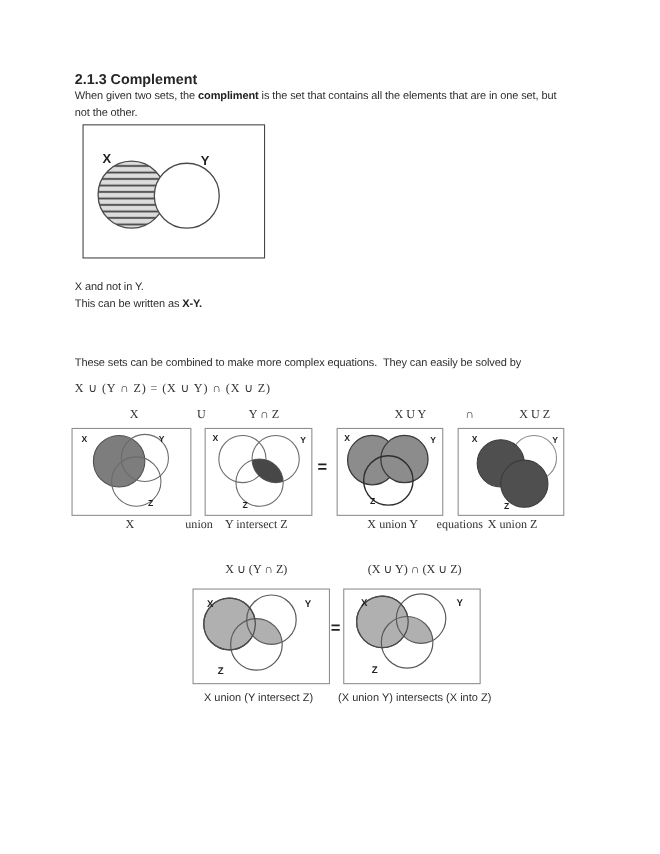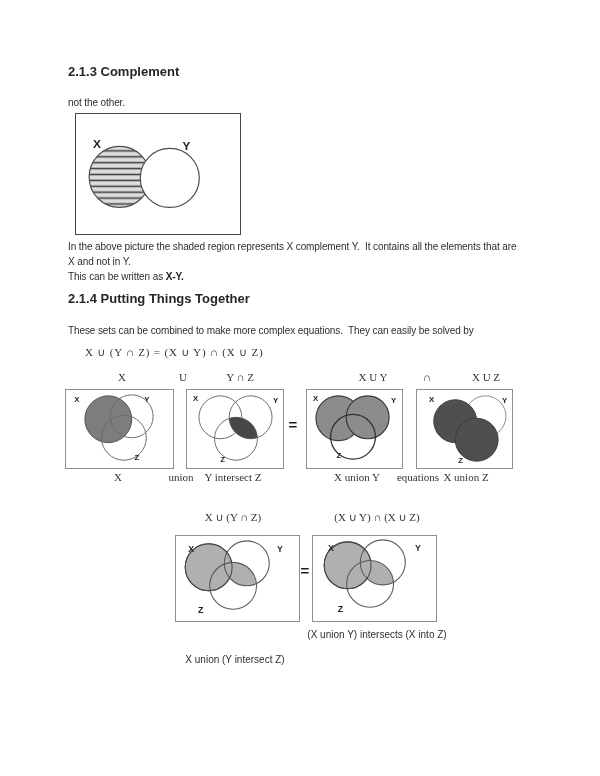--- a/index.html
+++ b/index.html
@@ -4,21 +4,21 @@
 <style>
   html,body{margin:0;padding:0;background:#ffffff;}
   .page{
     position:relative;width:600px;height:776px;background:#ffffff;overflow:hidden;
     font-family:"Liberation Sans",sans-serif;color:#2d2d2d;
   }
   .abs{position:absolute;white-space:pre;}
   .h{font-size:13px;font-weight:700;color:#262626;}
   .body-line{font-size:10px;line-height:15px;color:#2e2e2e;letter-spacing:-0.1px;}
   .body-line b{color:#222;}
-  .eq{font-family:"Liberation Serif",serif;font-size:11px;letter-spacing:0.8px;color:#333;margin-left:17px;}
+  .eq{font-family:"Liberation Serif",serif;font-size:11px;letter-spacing:0.8px;color:#333;}
   .slabel{
     position:absolute;transform:translateX(-50%);white-space:pre;
     font-family:"Liberation Serif",serif;font-size:11px;color:#333;
   }
   .sans-label{
     position:absolute;transform:translateX(-50%);white-space:pre;
     font-family:"Liberation Sans",sans-serif;font-size:10px;color:#2e2e2e;
   }
   .vennbox{position:absolute;background:#ffffff;border:1px solid #8f8f8f;box-sizing:border-box;}
   .vennbox.dark-border{border:1.5px solid #474747;}
@@ -28,42 +28,41 @@
     font-size:15px;font-weight:700;color:#1d1d1d;font-family:"Liberation Sans",sans-serif;
   }
 </style>
 </head>
 <body>
 
 <div class="page">
 
   <div class="abs h" style="left:68px;top:64px">2.1.3 Complement</div>
 
+  <div class="abs body-line" style="left:68px;top:80px"><span>When given two sets, the </span><b>compliment</b><span> is the set that contains all the elements that are in one set, but</span></div>
   <div class="abs body-line" style="left:68px;top:95px">not the other.</div>
 
   <div class="vennbox dark-border" style="left:75px;top:113px;width:166px;height:122px">
       <svg viewBox="0 0 166 122" width="100%" height="100%">
         <defs>
           <pattern id="hatch0" width="6" height="6" patternUnits="userSpaceOnUse">
             <rect width="6" height="6" fill="#dddddd"></rect>
             <line x1="0" y1="1.5" x2="6" y2="1.5" stroke="#3f3f3f" stroke-width="1.6"></line>
           </pattern>
         </defs>
         <circle cx="44" cy="64" r="31" fill="url(#hatch0)" stroke="#4a4a4a" stroke-width="1.2"></circle>
         <circle cx="95" cy="65" r="30" fill="#ffffff" stroke="#4a4a4a" stroke-width="1.2"></circle>
         <text x="17" y="35" font-size="12" font-weight="bold" font-family="&quot;Liberation Sans&quot;, sans-serif" fill="#1f1f1f">X</text>
         <text x="108" y="37" font-size="12" font-weight="bold" font-family="&quot;Liberation Sans&quot;, sans-serif" fill="#1f1f1f">Y</text>
       </svg>
     </div>
 
-  <div class="abs body-line" style="left:68px;top:239px">In the above picture the shaded region represents X complement Y.  It contains all the elements that are</div>
   <div class="abs body-line" style="left:68px;top:254px">X and not in Y.</div>
   <div class="abs body-line" style="left:68px;top:269px"><span>This can be written as </span><b>X-Y.</b></div>
 
-  <div class="abs h" style="left:68px;top:291px">2.1.4 Putting Things Together</div>
   <div class="abs body-line" style="left:68px;top:323px">These sets can be combined to make more complex equations.  They can easily be solved by</div>
 
   <div class="abs eq" style="left:68px;top:346px">X ∪ (Y ∩ Z) = (X ∪ Y) ∩ (X ∪ Z)</div>
 
   <span class="slabel" style="left:122px;top:371px">X</span>
   <span class="slabel" style="left:183px;top:371px">U</span>
   <span class="slabel" style="left:240px;top:371px">Y ∩ Z</span>
   <span class="slabel" style="left:373px;top:371px">X U Y</span>
   <span class="slabel" style="left:427px;top:371px">∩</span>
   <span class="slabel" style="left:486px;top:371px">X U Z</span>
@@ -158,16 +157,16 @@
         <circle cx="58" cy="49" r="24" fill="#b0b0b0" clip-path="url(#clip3)"></circle>
         <circle cx="71" cy="27" r="23" fill="none" stroke="#5a5a5a" stroke-width="1.1"></circle>
         <circle cx="58" cy="49" r="24" fill="none" stroke="#5a5a5a" stroke-width="1.1"></circle>
         <circle cx="35" cy="30" r="24" fill="none" stroke="#4a4a4a" stroke-width="1.1"></circle>
         <text x="15" y="15" font-size="9" font-weight="bold" font-family="&quot;Liberation Sans&quot;, sans-serif" fill="#1f1f1f">X</text>
         <text x="104" y="15" font-size="9" font-weight="bold" font-family="&quot;Liberation Sans&quot;, sans-serif" fill="#1f1f1f">Y</text>
         <text x="25" y="78" font-size="9" font-weight="bold" font-family="&quot;Liberation Sans&quot;, sans-serif" fill="#1f1f1f">Z</text>
       </svg>
     </div>
 
-  <span class="sans-label" style="left:235px;top:654px">X union (Y intersect Z)</span>
+  <span class="sans-label" style="left:235px;top:629px">X union (Y intersect Z)</span>
   <span class="sans-label" style="left:377px;top:629px">(X union Y) intersects (X into Z)</span>
 
 </div>
 
 </body></html>

